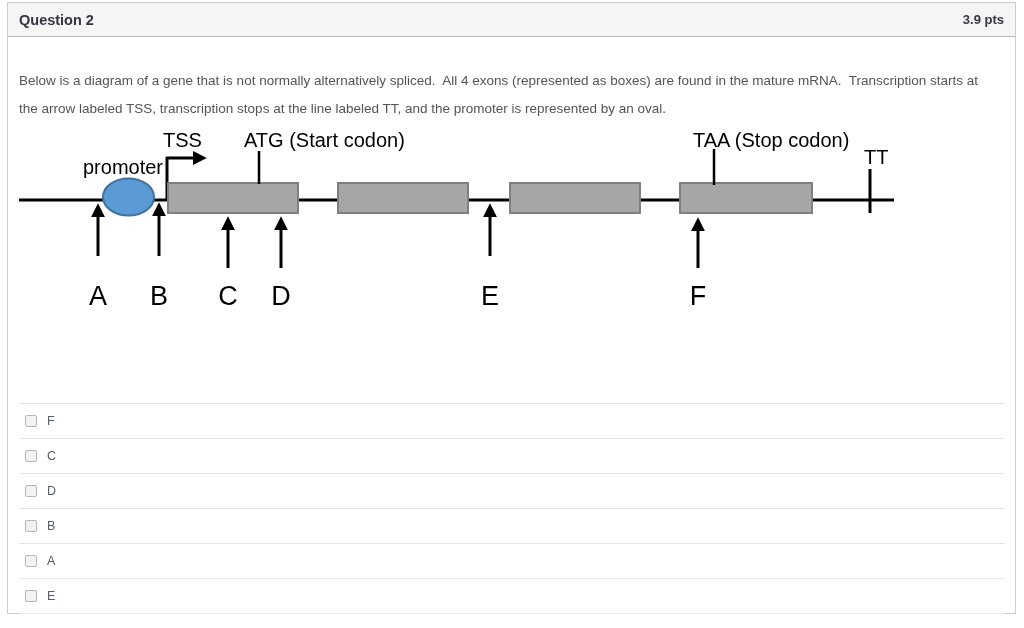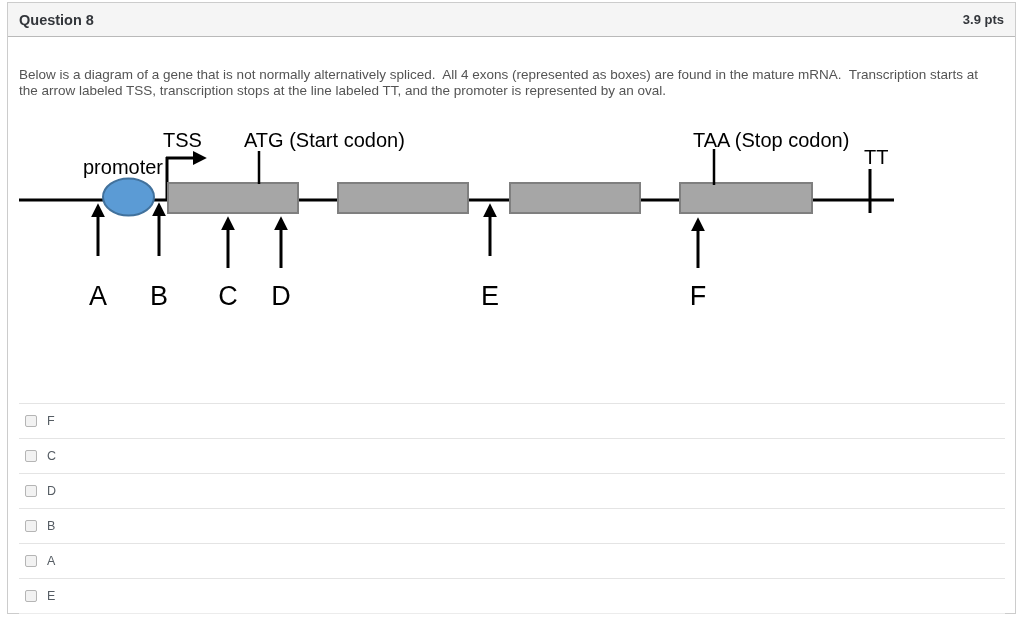--- a/index.html
+++ b/index.html
@@ -11,21 +11,21 @@
   .question-header {
     position: absolute; left: 0; top: 0; right: 0; height: 34px;
     background: #f5f5f5; border-bottom: 1px solid #b9b9b9;
     display: flex; align-items: center; justify-content: space-between;
     padding: 0 11px;
   }
   .question-title { font-size: 14.5px; font-weight: bold; color: #33363b; }
   .points-label { font-size: 13px; font-weight: bold; color: #33363b; }
   .question-text {
     position: absolute; left: 11px; width: 975px;
-    font-size: 13.5px; line-height: 16px; color: #545454;
+    font-size: 13.5px; line-height: 28px; color: #545454;
     white-space: pre-wrap;
   }
   .intro-text { top: 64px; }
   .prompt-text { top: 341px; }
   .diagram-wrap { position: absolute; left: 3px; top: 124px; width: 900px; height: 190px; }
   .diagram-label { font-family: "Liberation Sans", sans-serif; font-size: 20px; fill: #000000; }
   .marker-letter { font-family: "Liberation Sans", sans-serif; font-size: 27px; fill: #000000; text-anchor: middle; }
   .answer-options {
     position: absolute; left: 11px; top: 400px; width: 986px;
     border-bottom: 1px solid #ececec;
@@ -39,21 +39,21 @@
     background: #f2f2f2; border: 1px solid #b5b5b5; border-radius: 2px;
   }
   .option-label { margin-left: 10px; font-size: 12.5px; color: #555c63; }
 </style>
 </head>
 <body>
 
 <div class="question-container">
 
   <div class="question-header">
-    <span class="question-title">Question 8</span>
+    <span class="question-title">Question 2</span>
     <span class="points-label">3.9 pts</span>
   </div>
 
   <p class="question-text intro-text">Below is a diagram of a gene that is not normally alternatively spliced.  All 4 exons (represented as boxes) are found in the mature mRNA.  Transcription starts at the arrow labeled TSS, transcription stops at the line labeled TT, and the promoter is represented by an oval.</p>
 
   <svg class="diagram-wrap" viewBox="0 0 900 190" width="900" height="190" xmlns="http://www.w3.org/2000/svg">
     <defs>
       <marker id="ah" viewBox="0 0 10 10" refX="6.5" refY="5" markerWidth="4.6" markerHeight="4.6" orient="auto">
         <polygon points="0,0 10,5 0,10" fill="#000000"></polygon>
       </marker>

